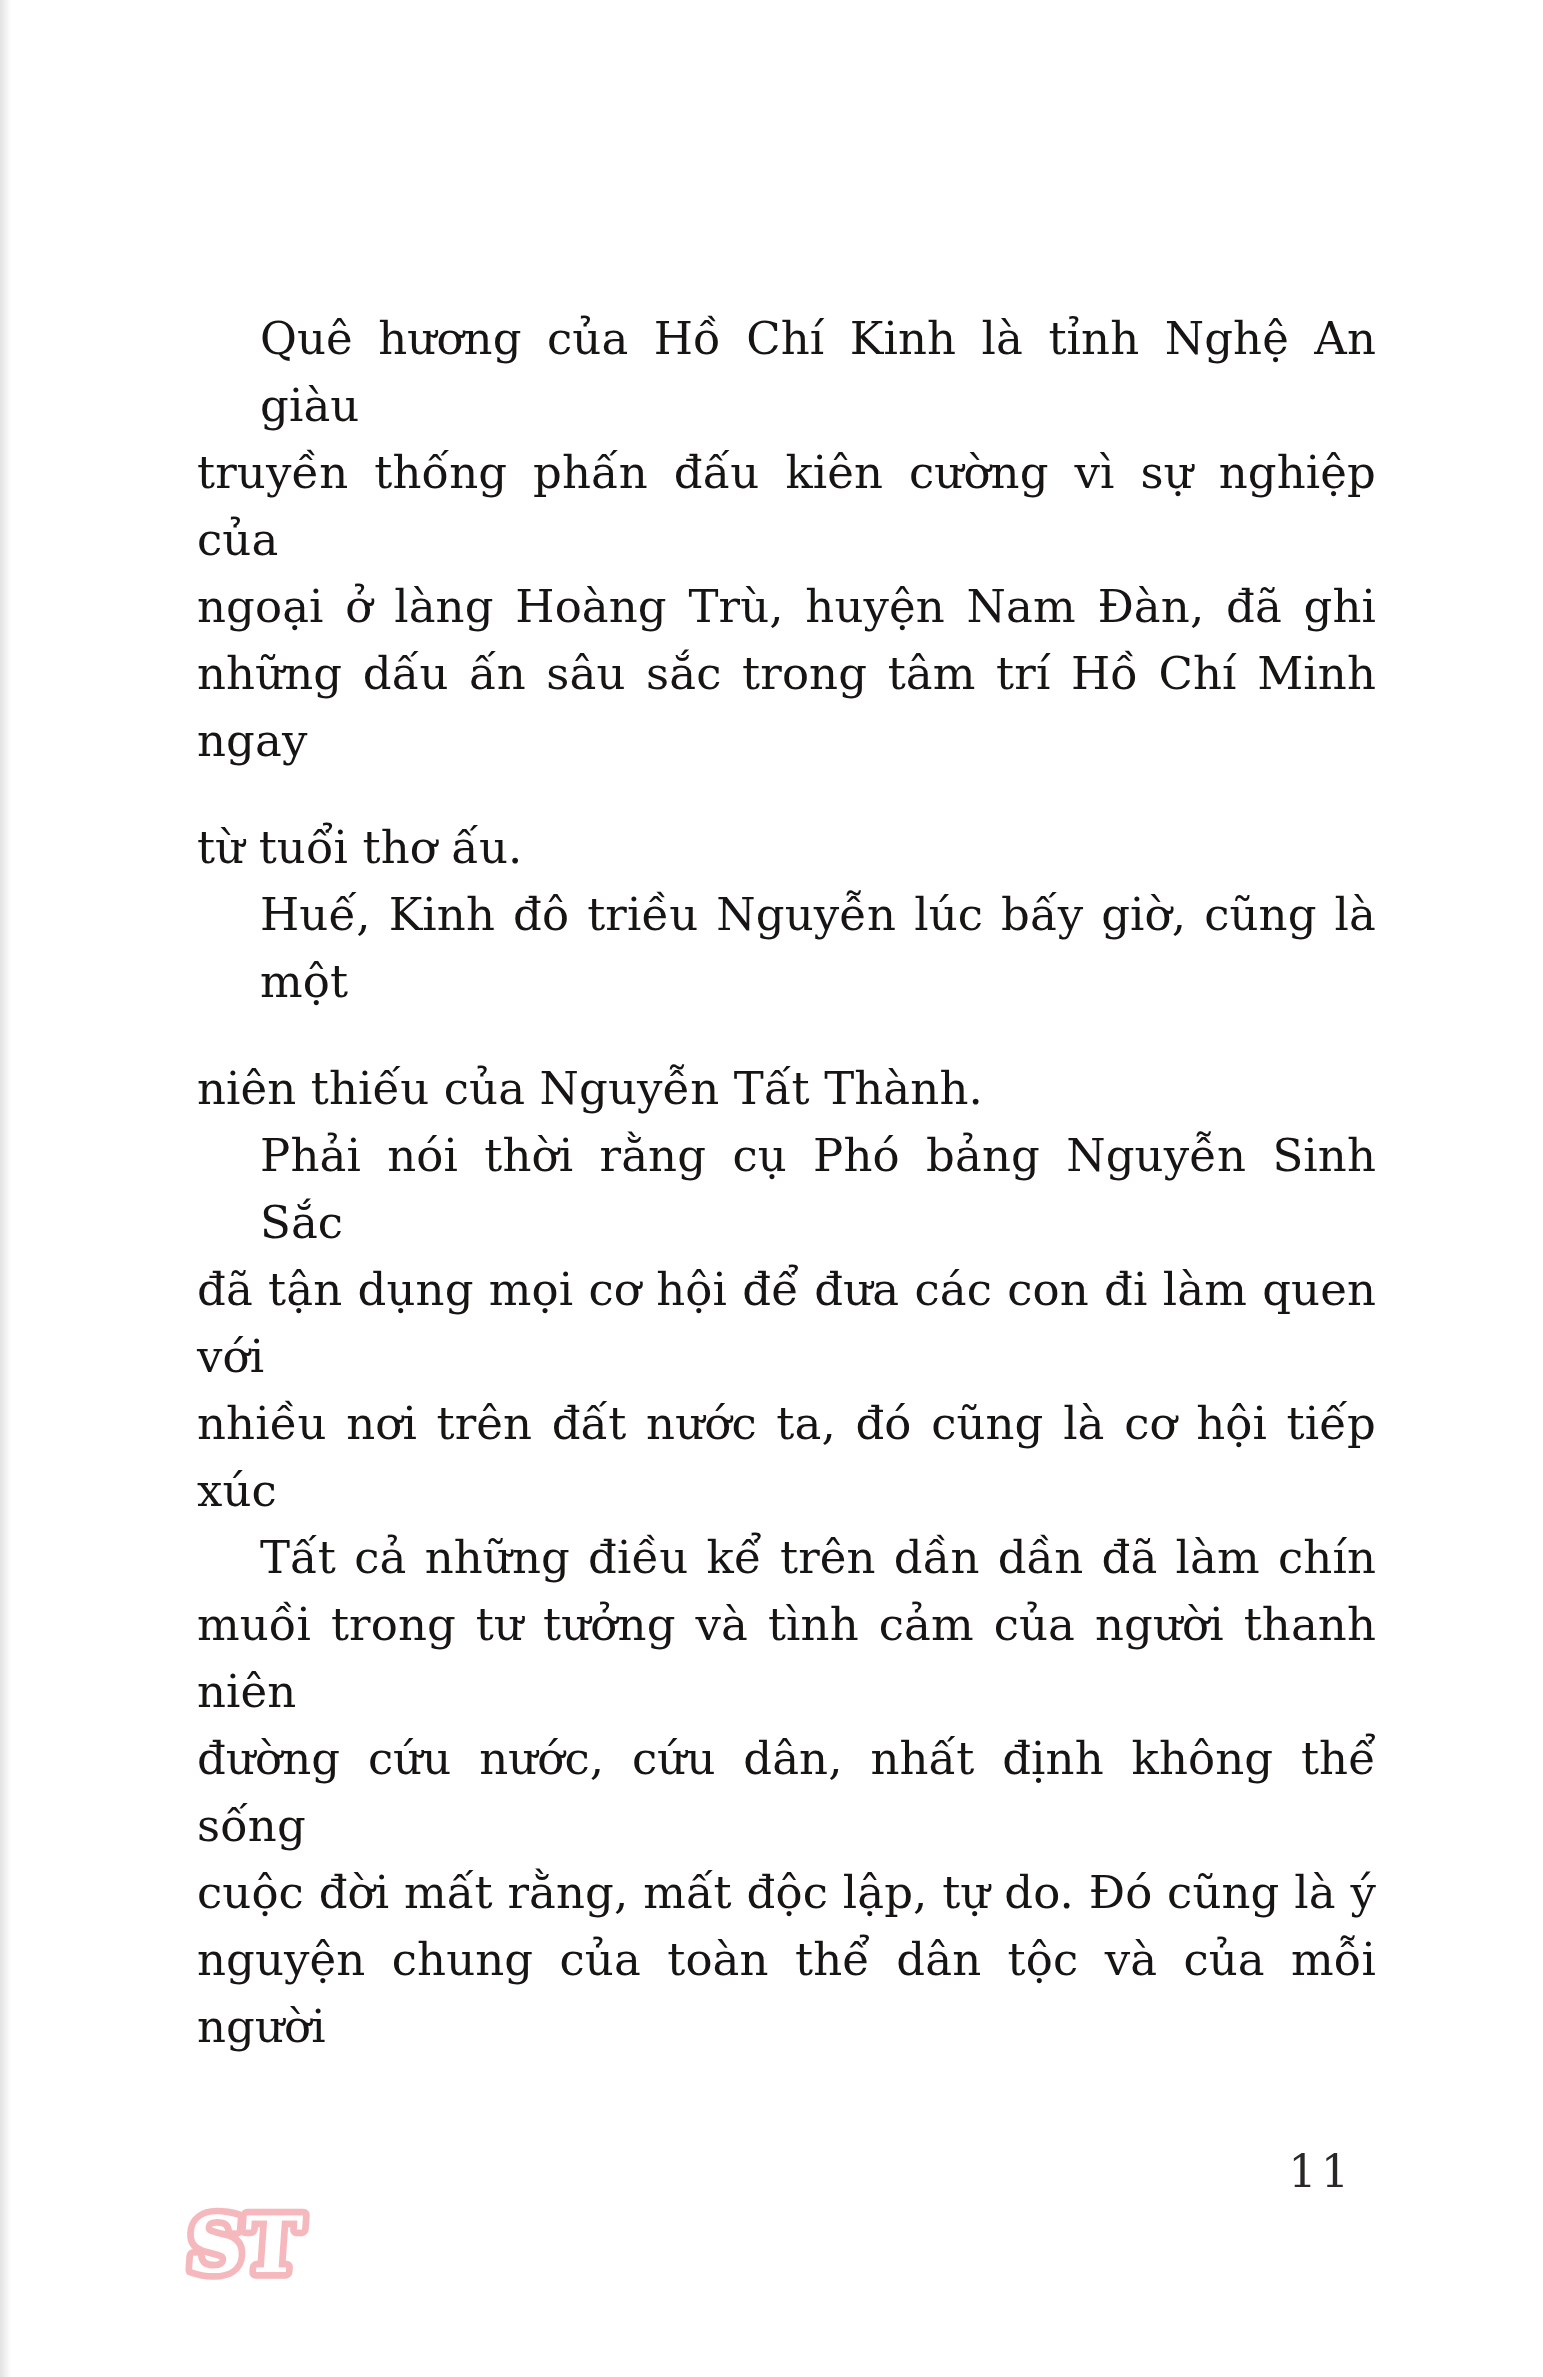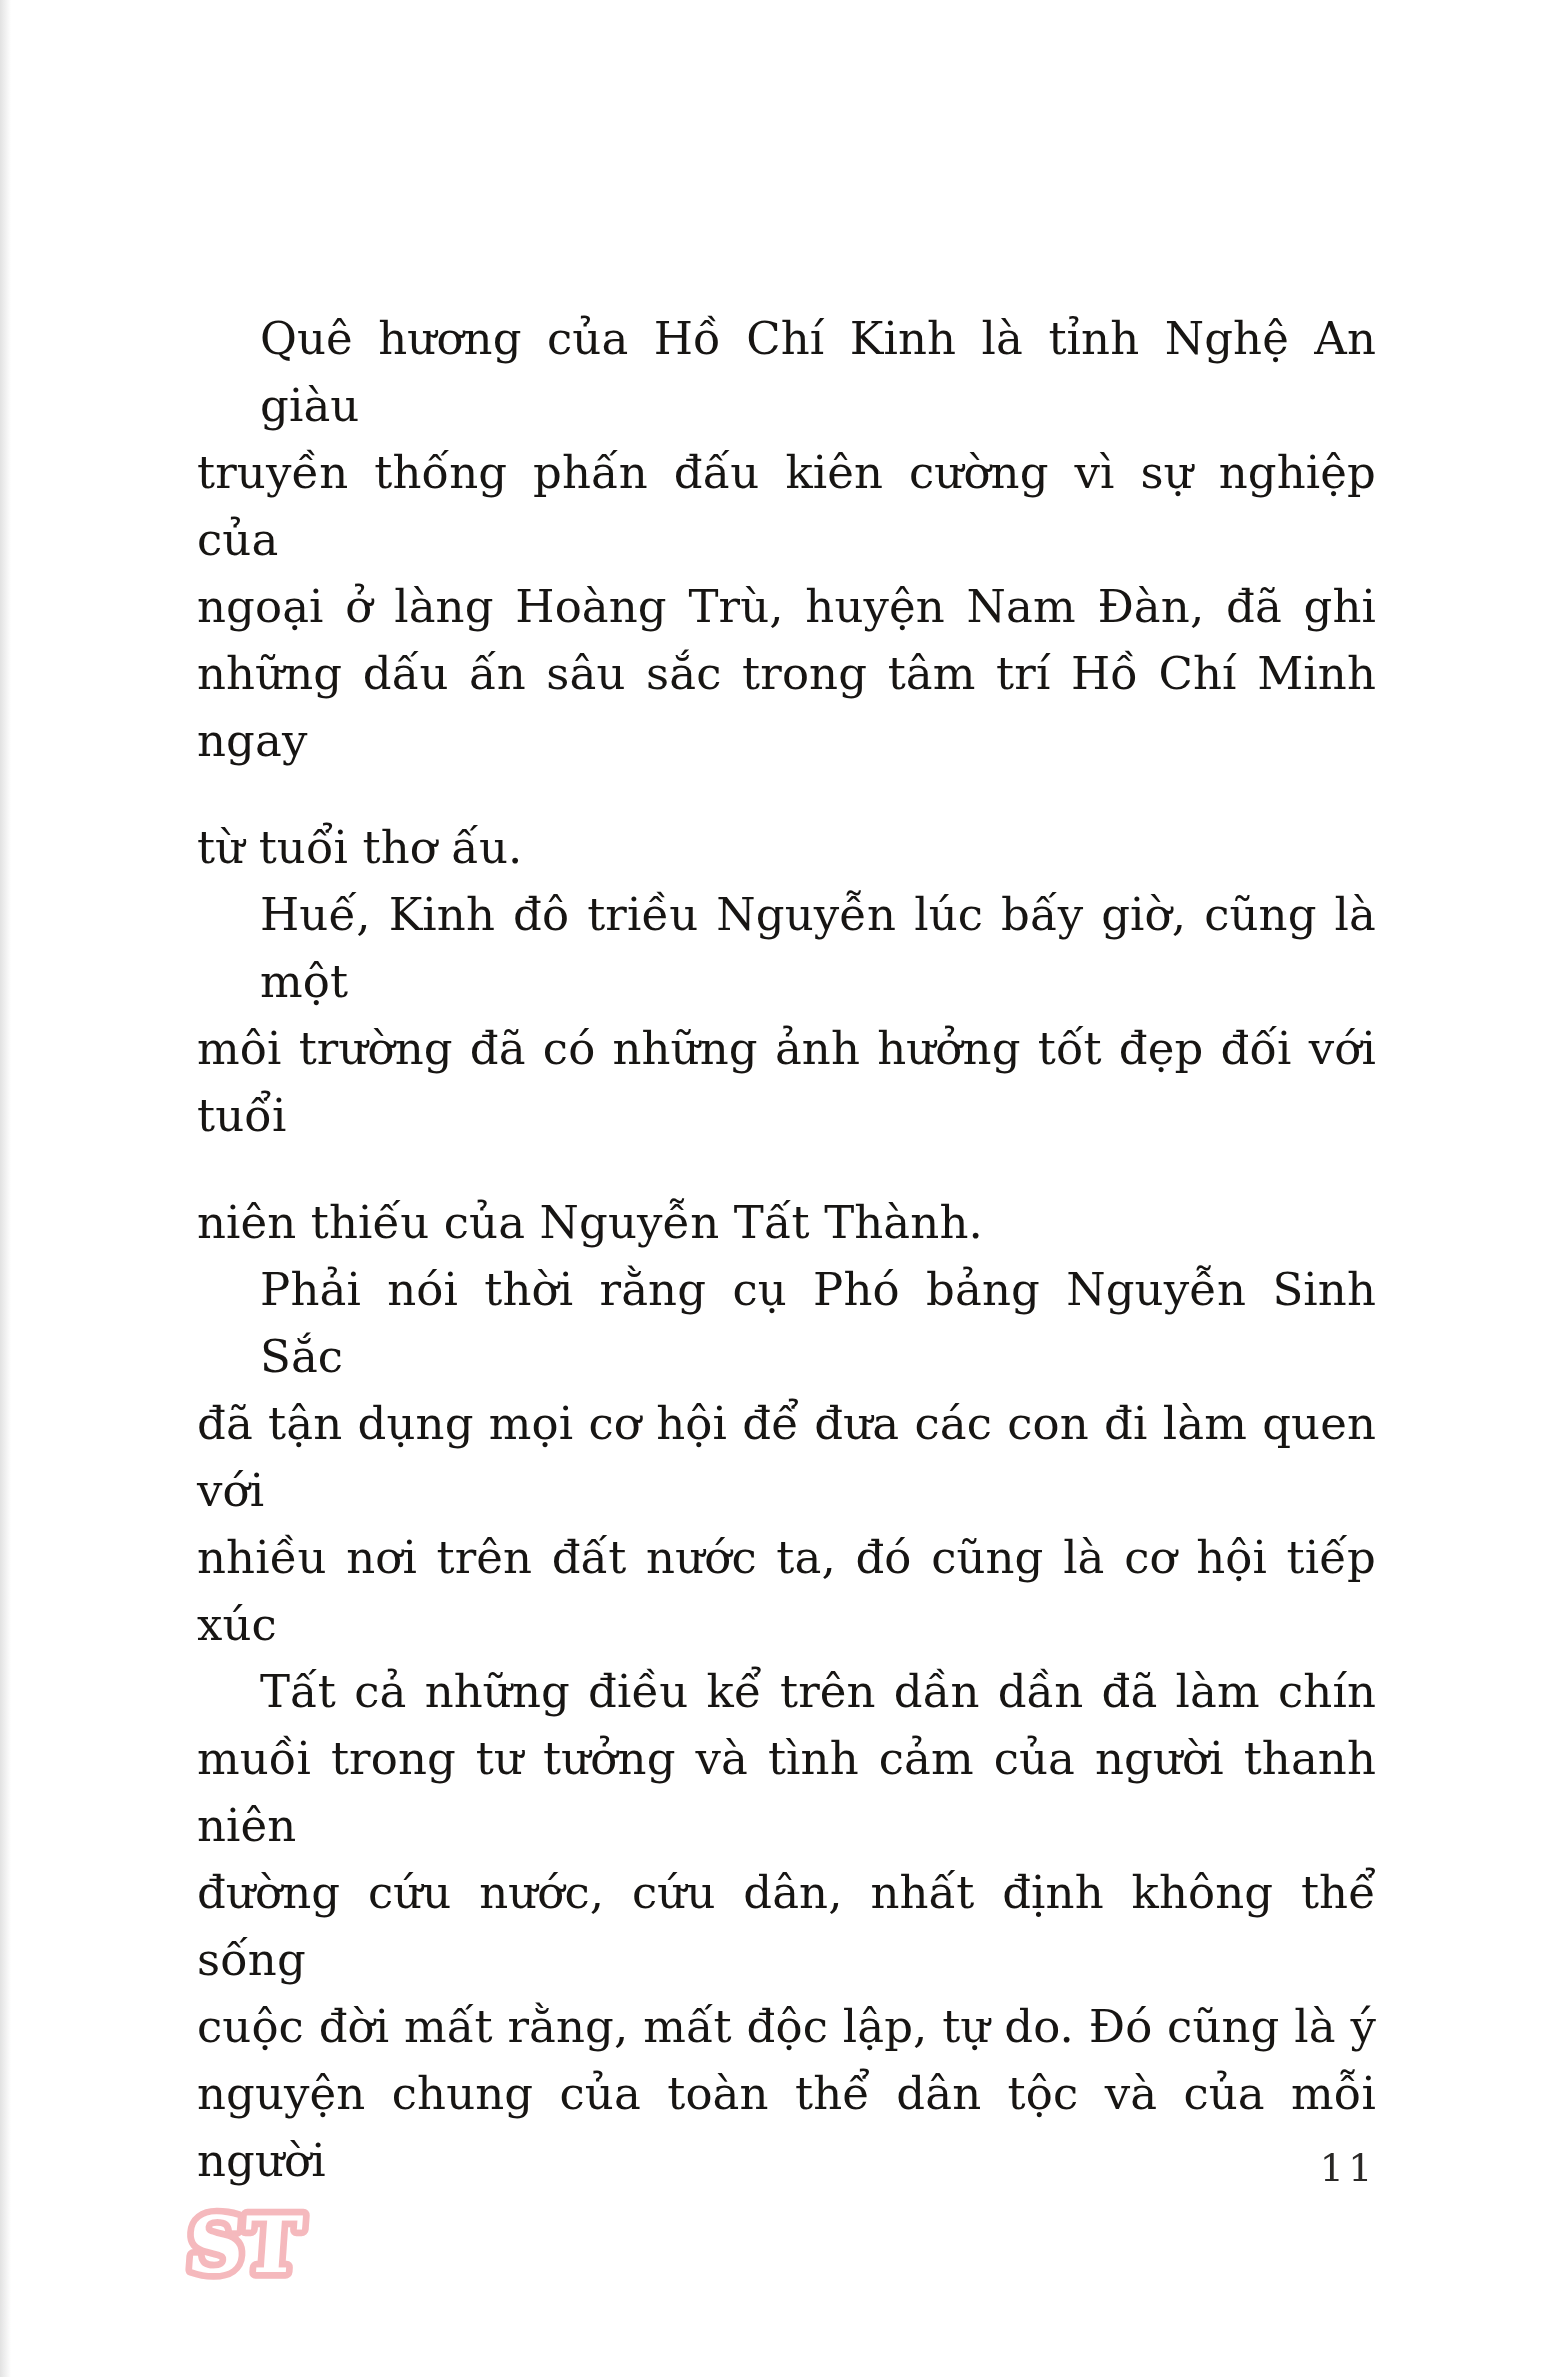--- a/index.html
+++ b/index.html
@@ -39,22 +39,22 @@
     text-align-last: justify;
     white-space: normal;
   }
   .line.first { padding-left: 63px; }
   .line.last  { text-align-last: left; margin-top: 40px; }
   .page-number {
     position: absolute;
     left: 1265px;
     top: 2146px;
     width: 112px;
-    text-align: right;
-    font-size: 38px;
+    text-align: center;
+    font-size: 44px;
     color: #2a2826;
     letter-spacing: 4.5px;
   }
   .st-watermark {
     position: absolute;
     left: 178px;
     top: 2191px;
     width: 172px;
     height: 112px;
   }
@@ -67,21 +67,20 @@
 <div class="text-block" style="color: rgb(23, 21, 19);">
     <div class="para">
       <div class="line first">Quê hương của Hồ Chí Kinh là tỉnh Nghệ An giàu</div>
       <div class="line">truyền thống phấn đấu kiên cường vì sự nghiệp của</div>
       <div class="line">ngoại ở làng Hoàng Trù, huyện Nam Đàn, đã ghi</div>
       <div class="line">những dấu ấn sâu sắc trong tâm trí Hồ Chí Minh ngay</div>
       <div class="line last">từ tuổi thơ ấu.</div>
     </div>
     <div class="para">
       <div class="line first">Huế, Kinh đô triều Nguyễn lúc bấy giờ, cũng là một</div>
-      <div class="line">môi trường đã có những ảnh hưởng tốt đẹp đối với tuổi</div>
       <div class="line last">niên thiếu của Nguyễn Tất Thành.</div>
     </div>
     <div class="para">
       <div class="line first">Phải nói thời rằng cụ Phó bảng Nguyễn Sinh Sắc</div>
       <div class="line">đã tận dụng mọi cơ hội để đưa các con đi làm quen với</div>
       <div class="line">nhiều nơi trên đất nước ta, đó cũng là cơ hội tiếp xúc</div>
     </div>
     <div class="para">
       <div class="line first">Tất cả những điều kể trên dần dần đã làm chín</div>
       <div class="line">muồi trong tư tưởng và tình cảm của người thanh niên</div>

